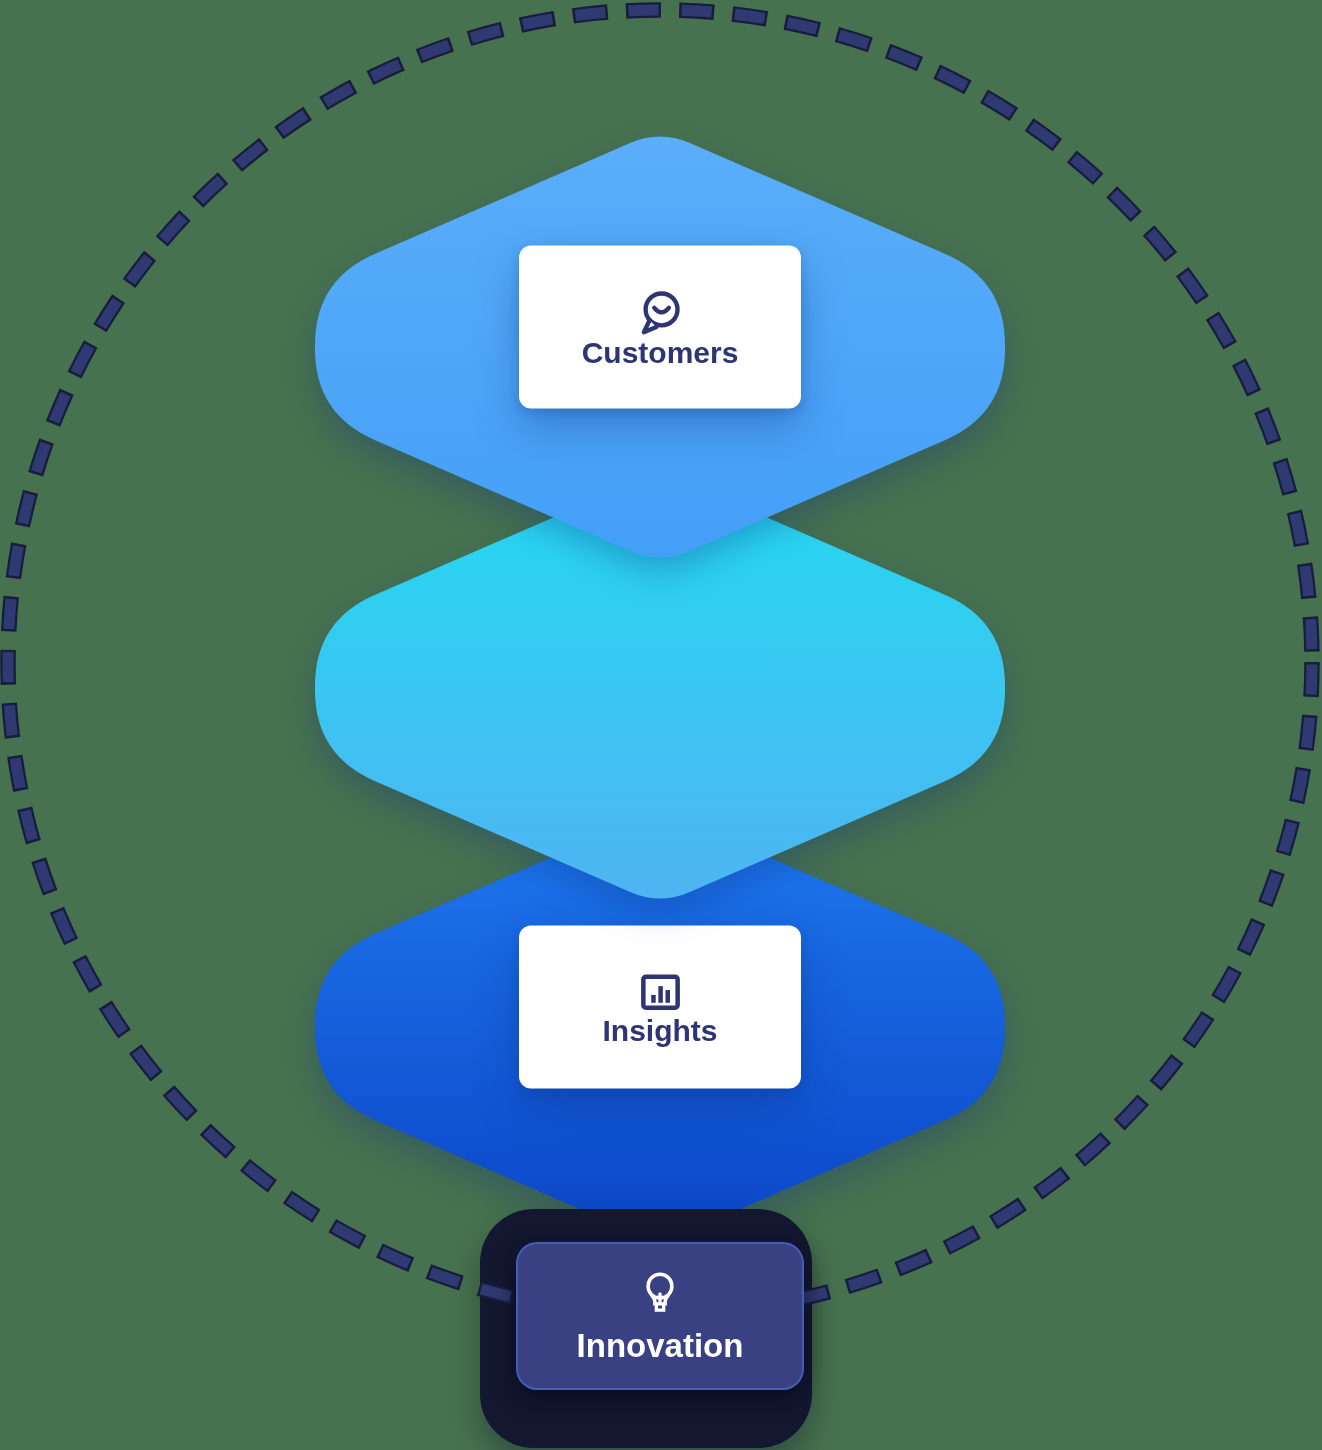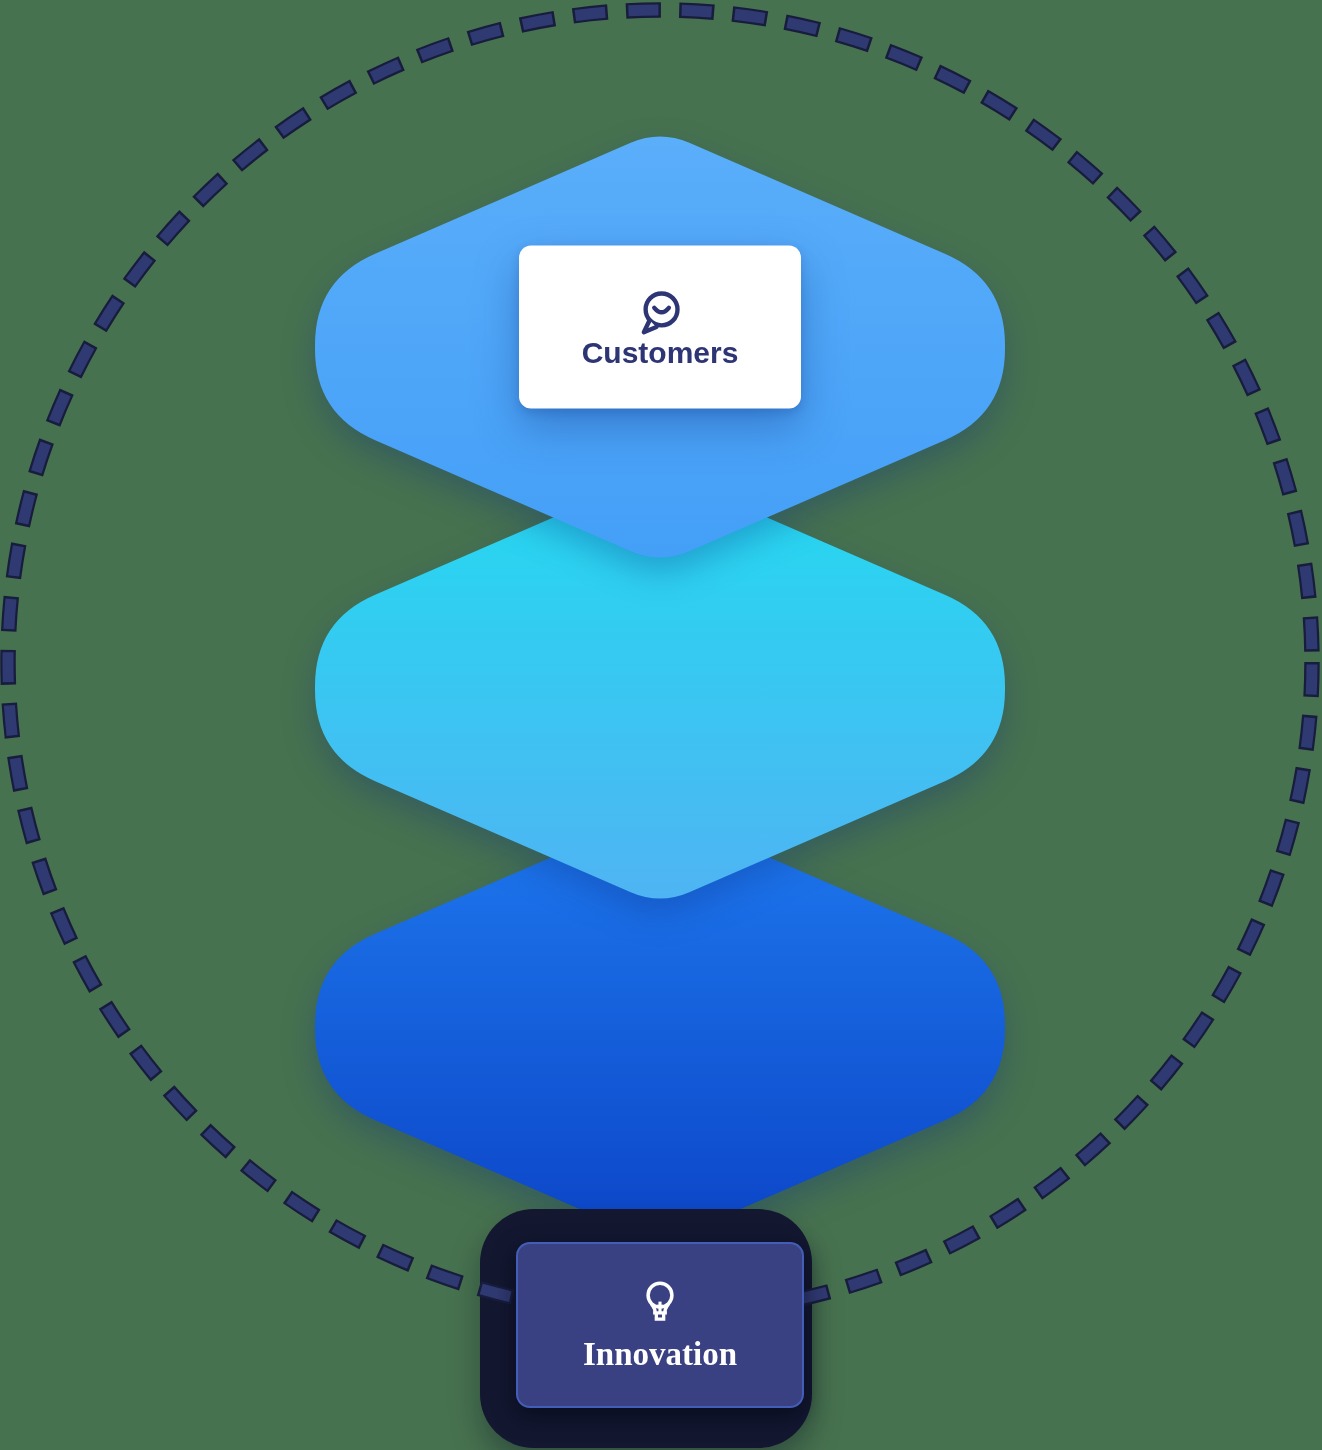--- a/index.html
+++ b/index.html
@@ -31,25 +31,24 @@
   
   .ring{position:absolute;left:0;top:0;width:1322px;height:1450px;z-index:21;pointer-events:none;}
 
   
   .innovation-frame{
     position:absolute;left:480px;top:1209px;width:332px;height:239px;
     background:#131730;border-radius:54px;z-index:20;
     box-shadow:0 16px 30px rgba(10,14,35,.35);
   }
   .innovation-card{
-    position:absolute;left:516px;top:1242px;width:288px;height:166px;box-sizing:border-box;
-    background:#3A4183;border:2px solid rgba(72,118,224,.55);border-radius:14px;z-index:22;
+    position:absolute;left:516px;top:1242px;width:288px;height:148px;box-sizing:border-box;
+    background:#3A4183;border:2px solid rgba(72,118,224,.55);border-radius:21px;z-index:22;
     display:flex;flex-direction:column;align-items:center;justify-content:center;gap:12px;
     box-shadow:0 8px 22px rgba(4,7,22,.65);
-    font-family:Liberation Serif, serif;
   }
   .innovation-label{color:#FFFFFF;font-size:33px;font-weight:600;line-height:1;}
   .white-stroke{stroke:#FFFFFF;fill:none;}
 </style>
 </head>
 <body>
 
 <div>
 
   <div class="node node-customers">
@@ -87,20 +86,29 @@
   <div class="node node-insights">
     <svg class="hex" viewBox="0 0 690 434" aria-hidden="true">
       <defs>
         <linearGradient id="grad-insights" x1="0" y1="0" x2="0" y2="1">
           <stop offset="0" stop-color="#1E78EE"></stop>
           <stop offset="1" stop-color="#0C46C8"></stop>
         </linearGradient>
       </defs>
       <path d="M315.7 12.8 Q345 0 374.3 12.8 L630.4 124.1 Q690 150 690 215 L690 219 Q690 284 630.4 309.9 L374.3 421.2 Q345 434 315.7 421.2 L59.6 309.9 Q0 284 0 219 L0 215 Q0 150 59.6 124.1 Z" fill="url(#grad-insights)"></path>
     </svg>
+    <div class="card">
+      <svg width="47" height="47" viewBox="0 0 48 48" aria-hidden="true">
+        <rect class="navy-stroke" x="6.5" y="8.5" width="35" height="31.5" rx="2.5" stroke-width="4.6"></rect>
+        <rect class="navy-fill" x="14.5" y="27" width="4.6" height="8"></rect>
+        <rect class="navy-fill" x="21.8" y="18" width="4.6" height="17"></rect>
+        <rect class="navy-fill" x="29.1" y="22" width="4.6" height="13"></rect>
+      </svg>
+      <div class="card-label">Insights</div>
+    </div>
   </div>
 
   <div class="innovation-frame"></div>
 
   <svg class="ring" viewBox="0 0 1322 1450" aria-hidden="true">
     <circle cx="660" cy="662" r="652" fill="none" stroke="#181D3D" stroke-width="15.5" stroke-dasharray="35 18.3"></circle>
     <circle cx="660" cy="662" r="652" fill="none" stroke="#303A72" stroke-width="11" stroke-dasharray="30 23.3" stroke-dashoffset="-2.5"></circle>
   </svg>
 
   <div class="innovation-card">

